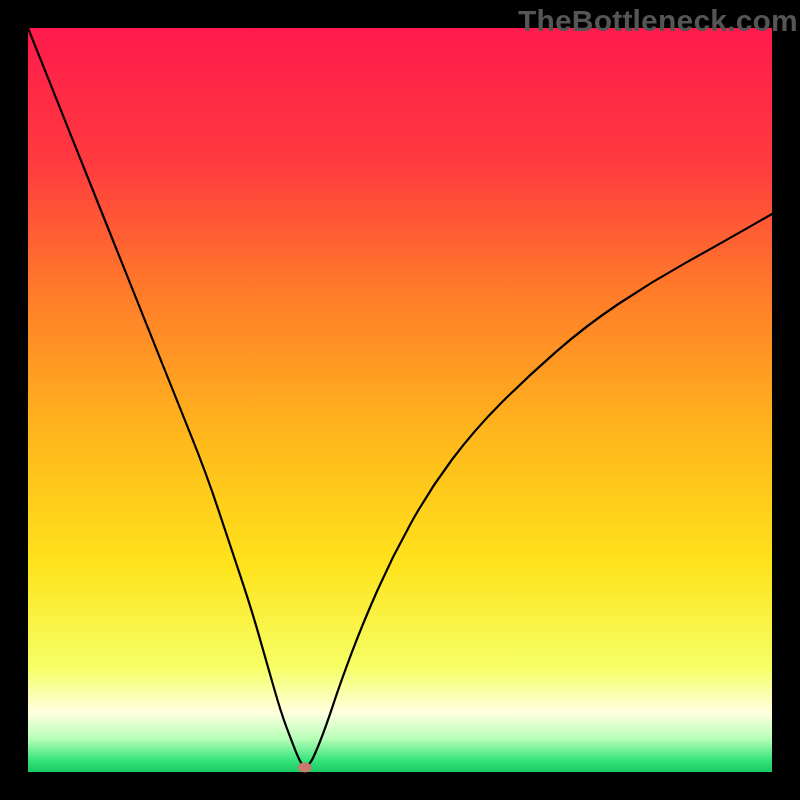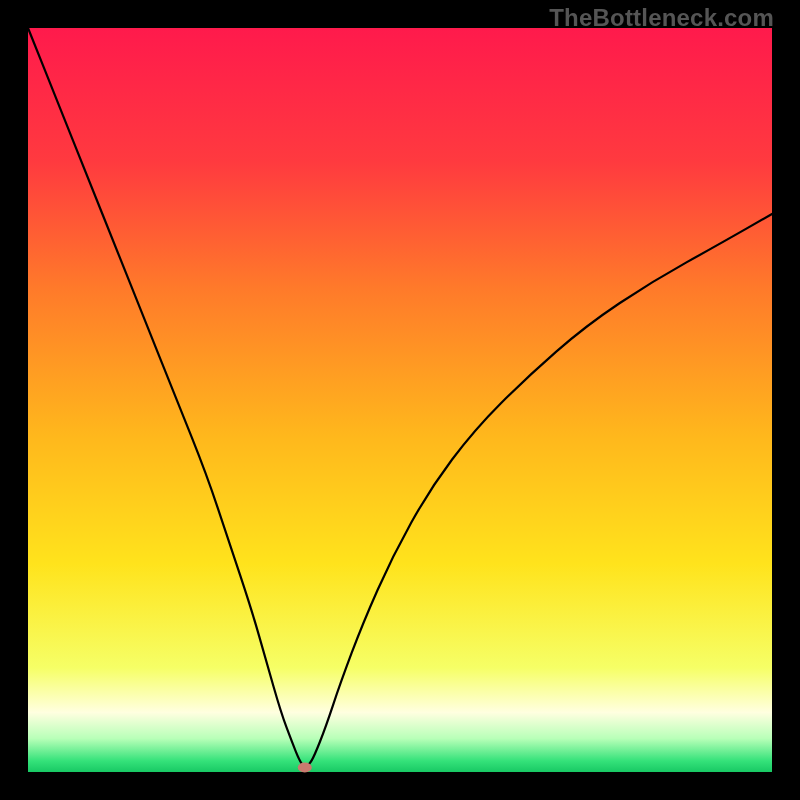--- a/index.html
+++ b/index.html
@@ -12,23 +12,23 @@
   }
   #container {
     position: relative;
     width: 800px;
     height: 800px;
     background: #000;
   }
   #watermark {
     position: absolute;
     top: 4px;
-    right: 26px;
+    right: 2px;
     z-index: 5;
-    font-size: 24px;
+    font-size: 30px;
     font-weight: 600;
     color: #555;
     letter-spacing: 0.2px;
     user-select: none;
   }
   svg {
     display: block;
   }
 </style>
 </head>

